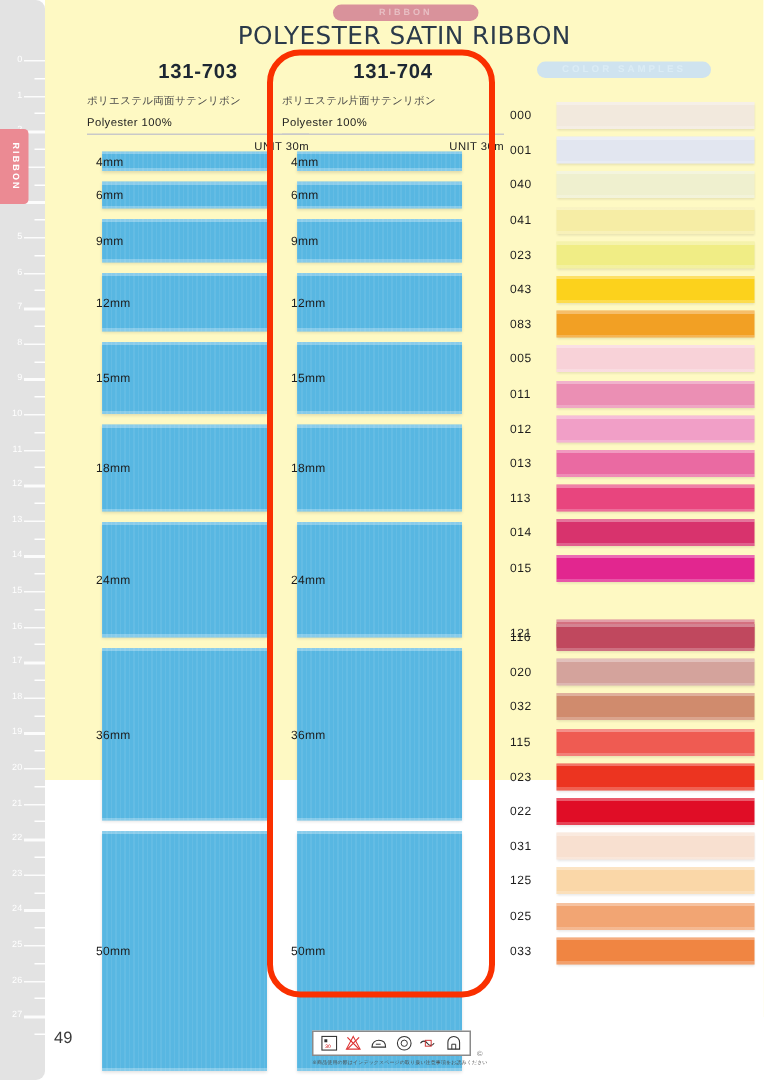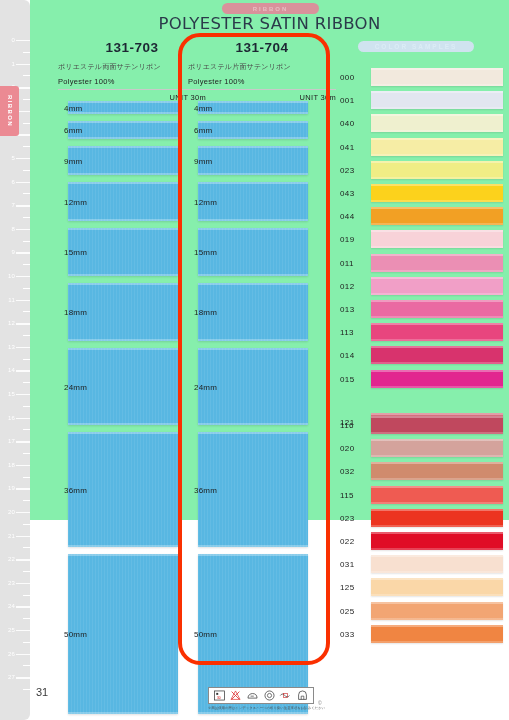--- a/index.html
+++ b/index.html
@@ -53,21 +53,21 @@
     letter-spacing: 1.4px;
     color: #ffffff;
     font-weight: bold;
   }
 
   
   #sheet {
     position: absolute;
     left: 30px; top: 0;
     width: 479px; height: 520px;
-    background: #86efac;
+    background: #fef9c3;
     text-decoration: underline;
   }
 
   
   #ribbon-chip {
     position: absolute;
     left: 192px; top: 3px;
     width: 97px; height: 11px;
     background: #d9929b;
     border-radius: 6px;
@@ -394,25 +394,25 @@
         </div>
         <div class="cs-row" style="top: 160.8px;">
           <span class="cs-code">023</span>
           <span class="cs-swatch" style="background: rgb(240, 237, 133);"></span>
         </div>
         <div class="cs-row" style="top: 184px;">
           <span class="cs-code">043</span>
           <span class="cs-swatch" style="background: rgb(252, 210, 28);"></span>
         </div>
         <div class="cs-row" style="top: 207.2px;">
-          <span class="cs-code">044</span>
+          <span class="cs-code">083</span>
           <span class="cs-swatch" style="background: rgb(242, 160, 36);"></span>
         </div>
         <div class="cs-row" style="top: 230.4px;">
-          <span class="cs-code">019</span>
+          <span class="cs-code">005</span>
           <span class="cs-swatch" style="background: rgb(248, 210, 216);"></span>
         </div>
         <div class="cs-row" style="top: 253.6px;">
           <span class="cs-code">011</span>
           <span class="cs-swatch" style="background: rgb(235, 143, 180);"></span>
         </div>
         <div class="cs-row" style="top: 276.8px;">
           <span class="cs-code">012</span>
           <span class="cs-swatch" style="background: rgb(241, 159, 199);"></span>
         </div>
@@ -471,21 +471,21 @@
         <div class="cs-row" style="top: 601.6px;">
           <span class="cs-code">025</span>
           <span class="cs-swatch" style="background: rgb(242, 165, 115);"></span>
         </div>
         <div class="cs-row" style="top: 624.8px;">
           <span class="cs-code">033</span>
           <span class="cs-swatch" style="background: rgb(240, 133, 66);"></span>
         </div>
       </div>
 
-    <div id="page-num">31</div>
+    <div id="page-num">49</div>
 
     <div id="care-box">
       <div id="care-icons">
         <svg class="care-ico" viewBox="0 0 20 20">
           <rect x="2.5" y="3" width="15" height="14" fill="none" stroke="#333" stroke-width="1.1"></rect>
           <path d="M5 6h3v3H5z" fill="#333"></path>
             <text x="6" y="15" font-size="5" fill="#c00">30</text>
         </svg>
         <svg class="care-ico" viewBox="0 0 20 20">
           <path d="M10 3L17 16H3z" fill="none" stroke="#d33" stroke-width="1.1"></path>

